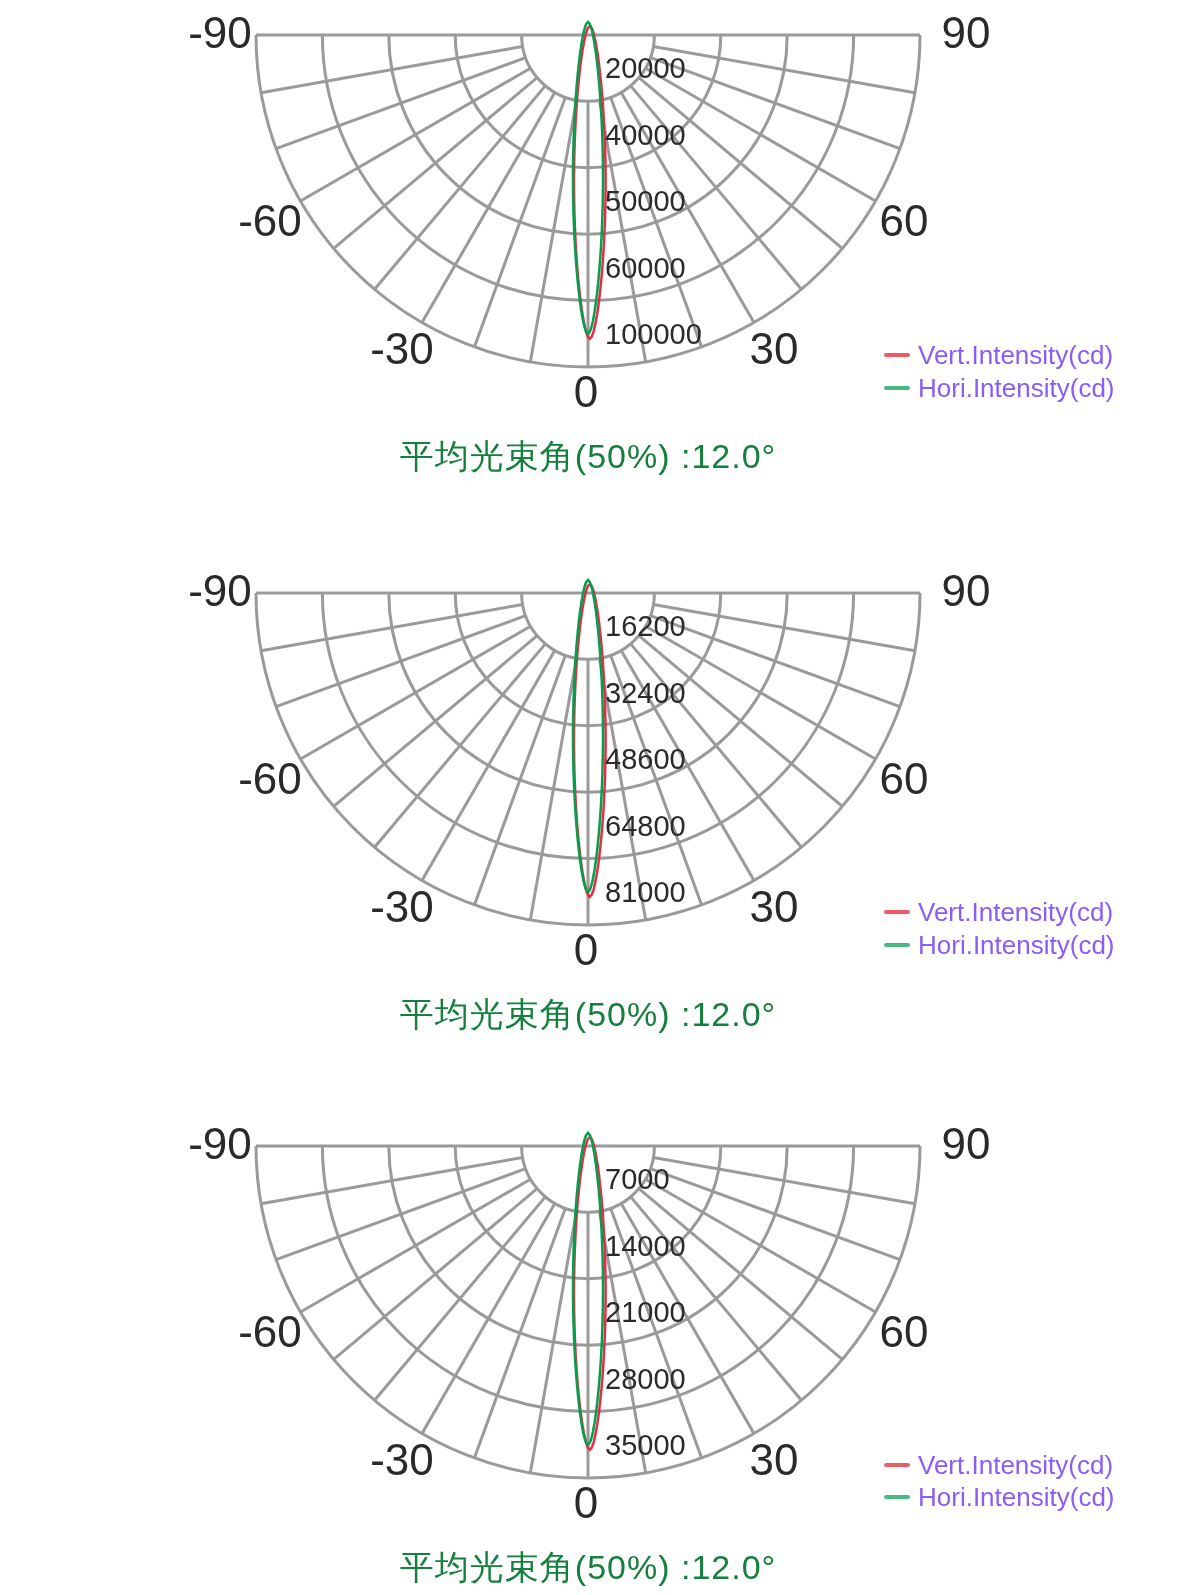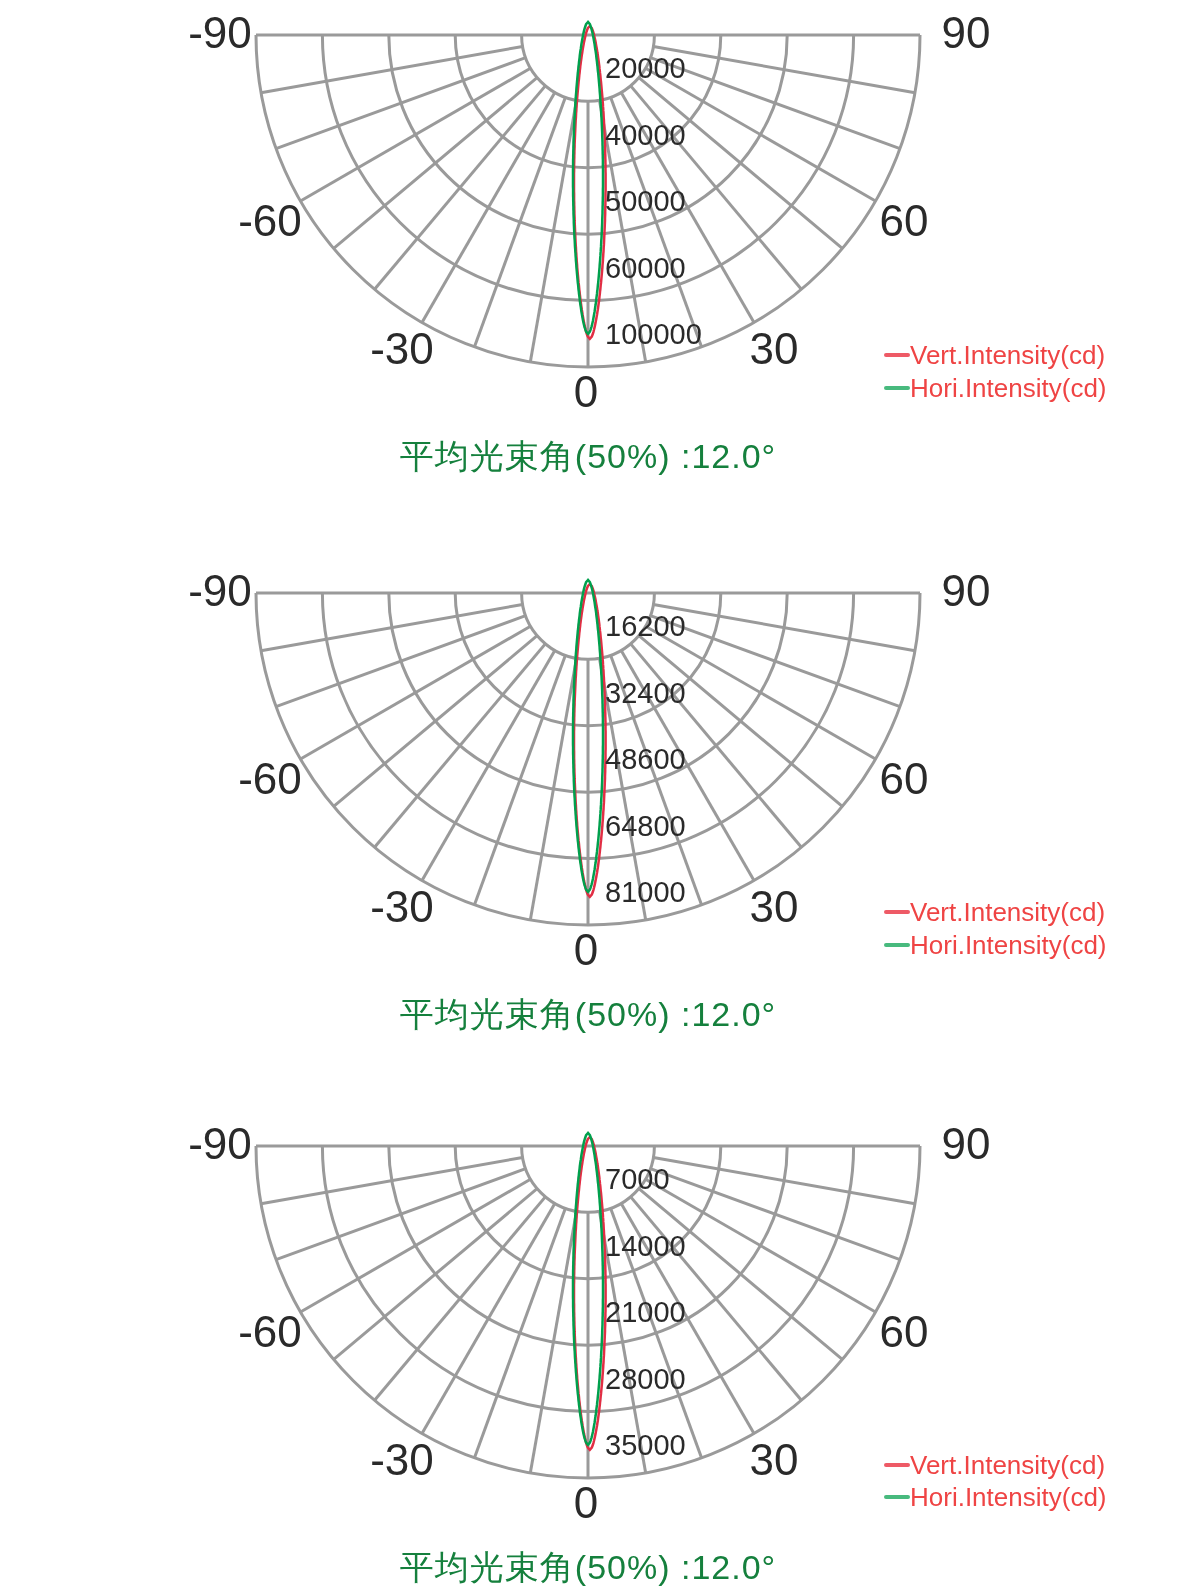--- a/index.html
+++ b/index.html
@@ -7,22 +7,22 @@
   .canvas{position:relative;width:1114px;height:1595px;background:#ffffff;overflow:hidden;}
   .chart-svg{position:absolute;left:0;font-family:"Liberation Sans", sans-serif;}
   #chart-svg-0{top:0;}
   #chart-svg-1{top:558px;}
   #chart-svg-2{top:1111px;}
   .caption{position:absolute;left:338px;width:500px;text-align:center;
            font-size:34px;letter-spacing:1px;color:#15803d;}
   #caption-0{top:434px;}
   #caption-1{top:992px;}
   #caption-2{top:1545px;}
-  .legend-row{position:absolute;left:884px;display:flex;align-items:center;gap:0;
-              font-size:26px;color:#ef4444;height:30px;white-space:nowrap;}
+  .legend-row{position:absolute;left:884px;display:flex;align-items:center;gap:8px;
+              font-size:26px;color:#8b5cf6;height:30px;white-space:nowrap;}
   .dash{display:inline-block;width:26px;height:4px;border-radius:2px;flex:0 0 auto;}
   #legend-vert-0{top:340px;} #legend-hori-0{top:373px;}
   #legend-vert-1{top:897px;} #legend-hori-1{top:930px;}
   #legend-vert-2{top:1450px;} #legend-hori-2{top:1482px;}
 </style>
 </head>
 <body>
 
 <div class="canvas">
 

